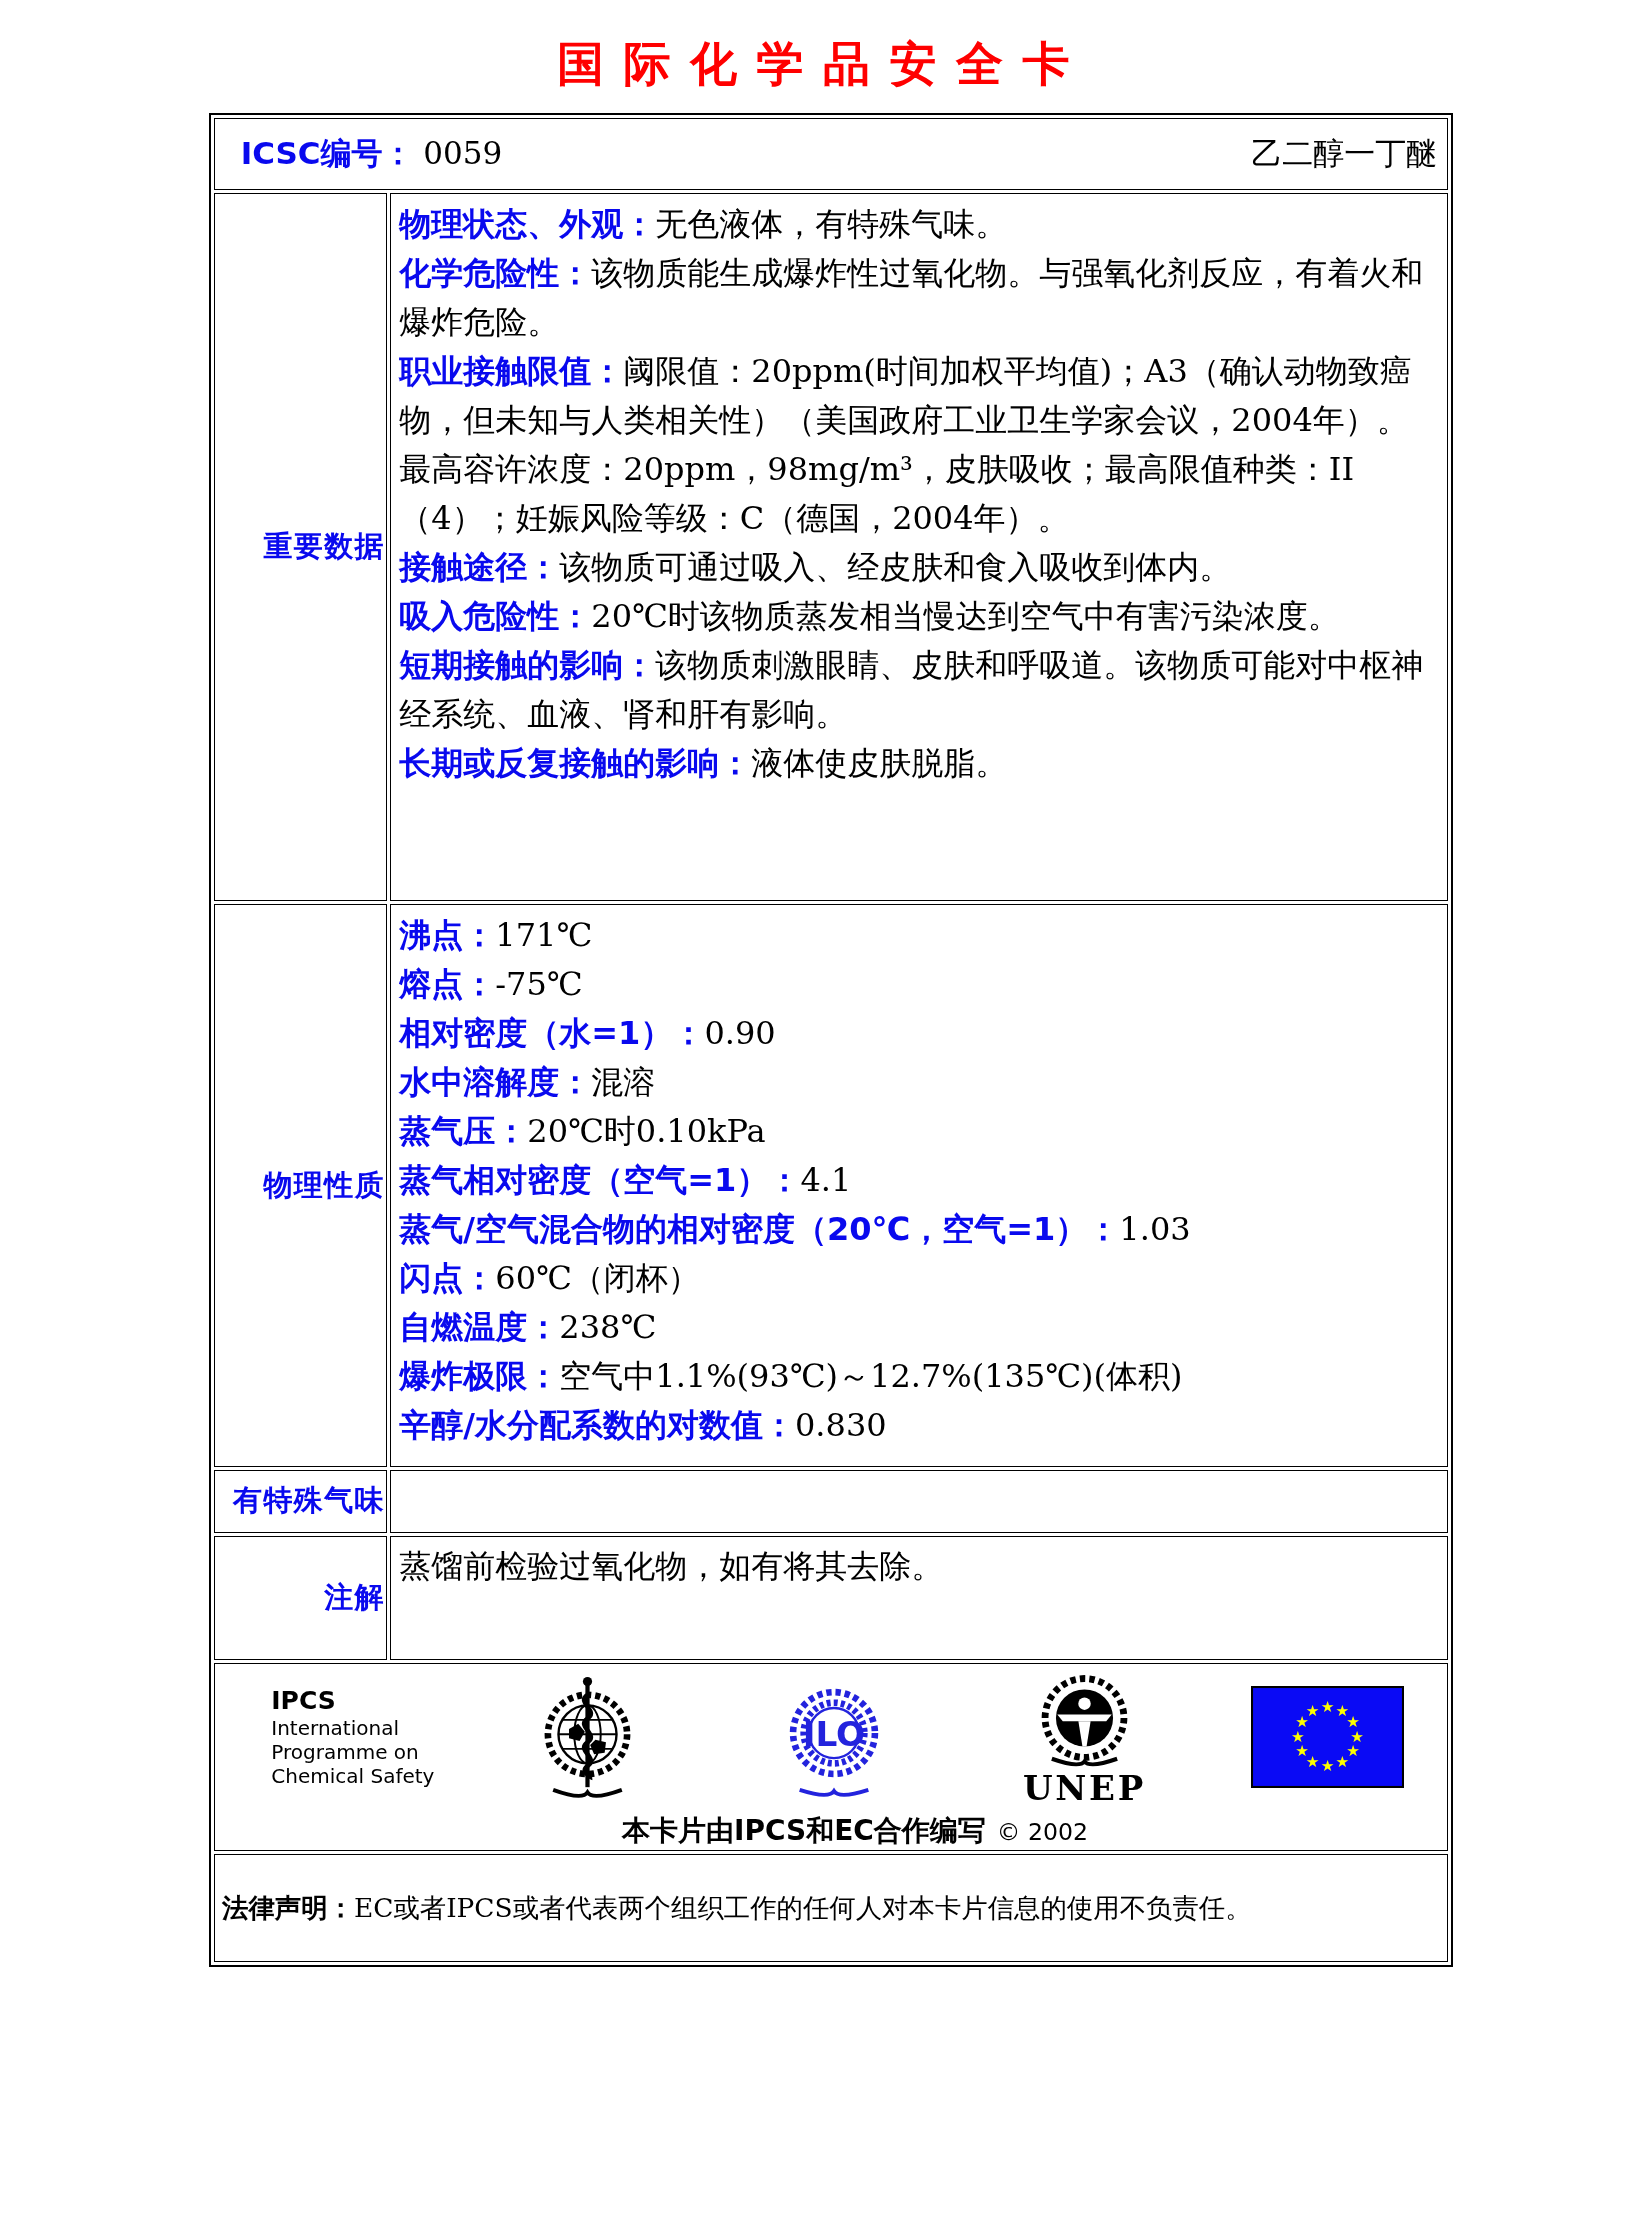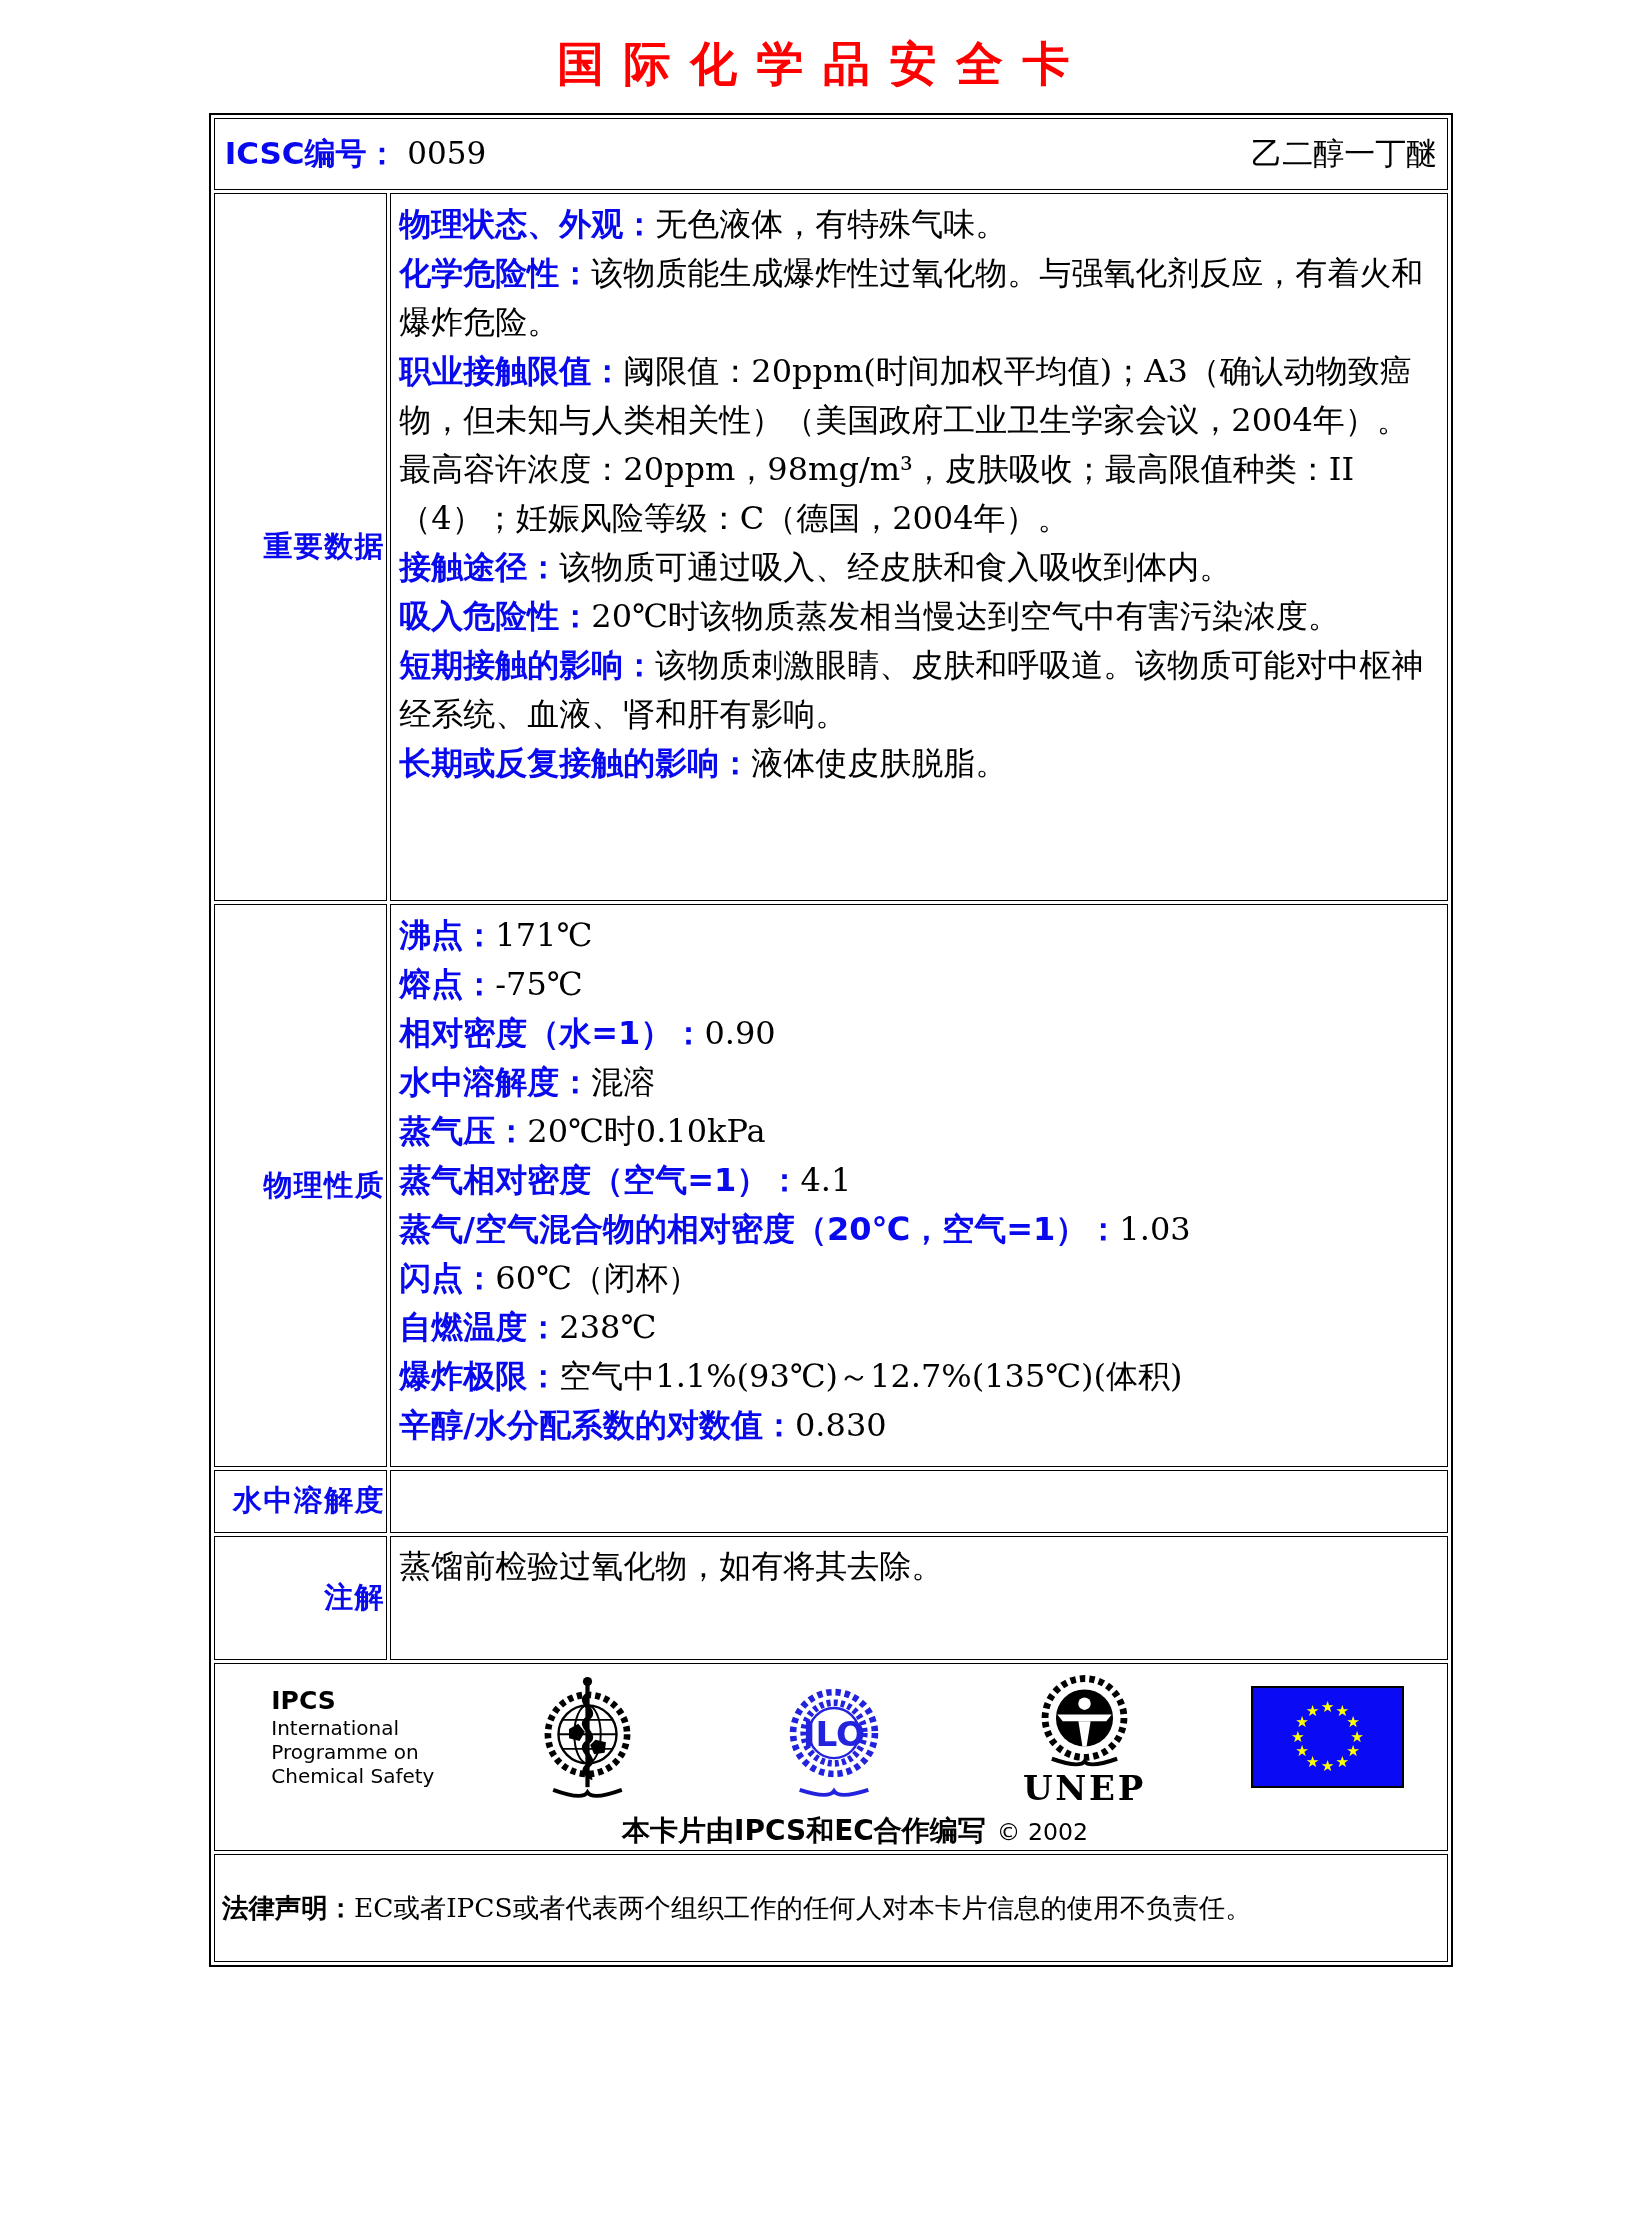--- a/index.html
+++ b/index.html
@@ -33,21 +33,21 @@
   .h-r2 td{height:695px;}
   .h-r3 td{height:550px;}
   .h-r4 td{height:49px;}
   .h-r5 td{height:111px;}
   .h-r6 td{height:58px;}
   .h-r7 td{height:161px;padding-left:48px;}
   .h-r8 td{height:106px;}
   
   .header-cell{vertical-align:middle;padding:0 9.7px;}
   .header-flex{display:flex;justify-content:space-between;align-items:center;}
-  .icsc-label{color:#0909ee;font-family:"DejaVu Sans", sans-serif;font-weight:bold;font-size:31px;}
+  .icsc-label{color:#0909ee;font-family:"DejaVu Sans", sans-serif;font-weight:bold;font-size:31px;margin-left:16px;}
   .icsc-number{font-size:31px;margin-left:9.7px;}
   .chem-name{font-size:31px;}
   
   .v-mid{vertical-align:middle;}
   
   .logos-cell{vertical-align:top;padding:7px 0 0 0;}
   .logos-flex{display:flex;align-items:center;height:132px;}
   .ipcs-block{margin-left:8.3px;width:174px;font-family:"DejaVu Sans", sans-serif;}
   .ipcs-acronym{font-size:25px;font-weight:bold;line-height:31px;}
   .ipcs-line{font-size:20px;line-height:24px;}
@@ -114,21 +114,21 @@
           <div class="para"><span class="plabel">蒸气相对密度（空气=1）：</span><span class="ptext">4.1</span></div>
           <div class="para"><span class="plabel">蒸气/空气混合物的相对密度（20℃，空气=1）：</span><span class="ptext">1.03</span></div>
           <div class="para"><span class="plabel">闪点：</span><span class="ptext">60℃（闭杯）</span></div>
           <div class="para"><span class="plabel">自燃温度：</span><span class="ptext">238℃</span></div>
           <div class="para"><span class="plabel">爆炸极限：</span><span class="ptext">空气中1.1%(93℃)～12.7%(135℃)(体积)</span></div>
           <div class="para"><span class="plabel">辛醇/水分配系数的对数值：</span><span class="ptext">0.830</span></div>
         </td>
   </tr>
 
   <tr class="h-r4">
-    <td class="label-cell">水中溶解度</td>
+    <td class="label-cell">有特殊气味</td>
     <td class="content-cell"></td>
   </tr>
 
   <tr class="h-r5">
     <td class="label-cell">注解</td>
     <td class="content-cell">
           <div class="para"><span class="ptext">蒸馏前检验过氧化物，如有将其去除。</span></div>
         </td>
   </tr>
 

